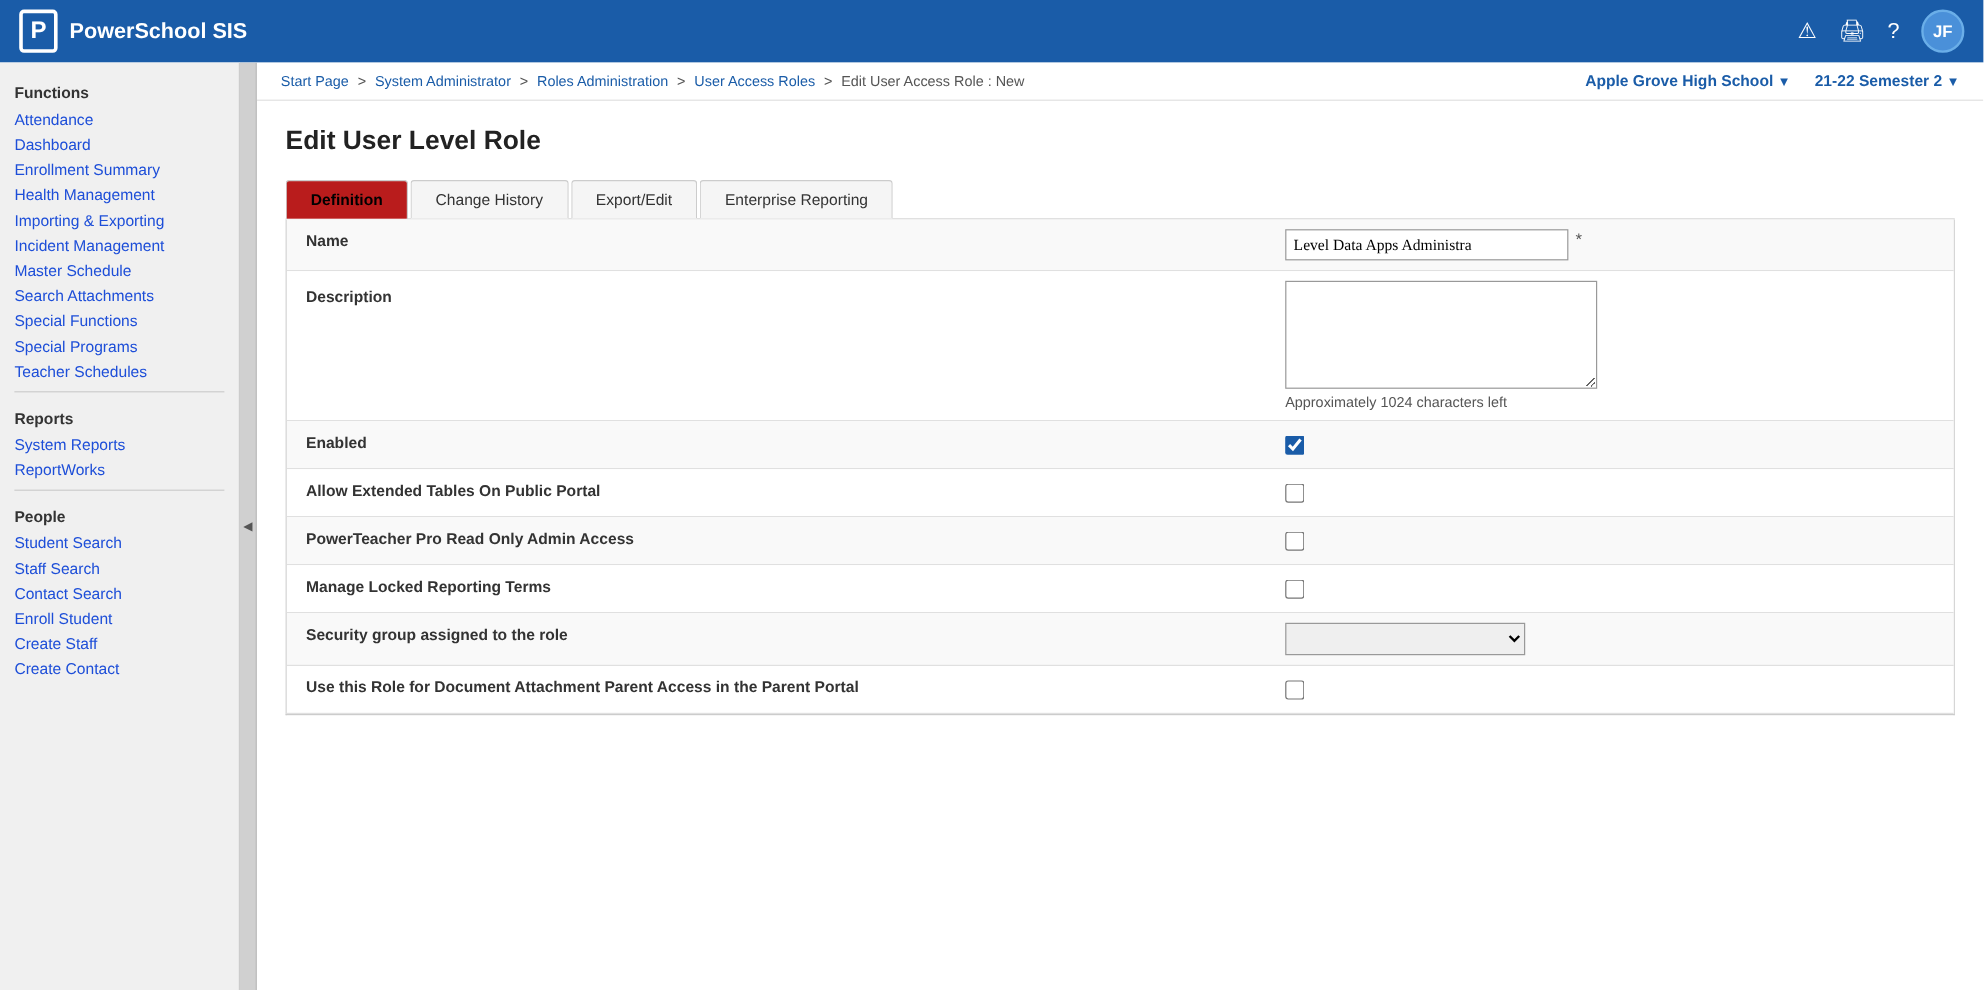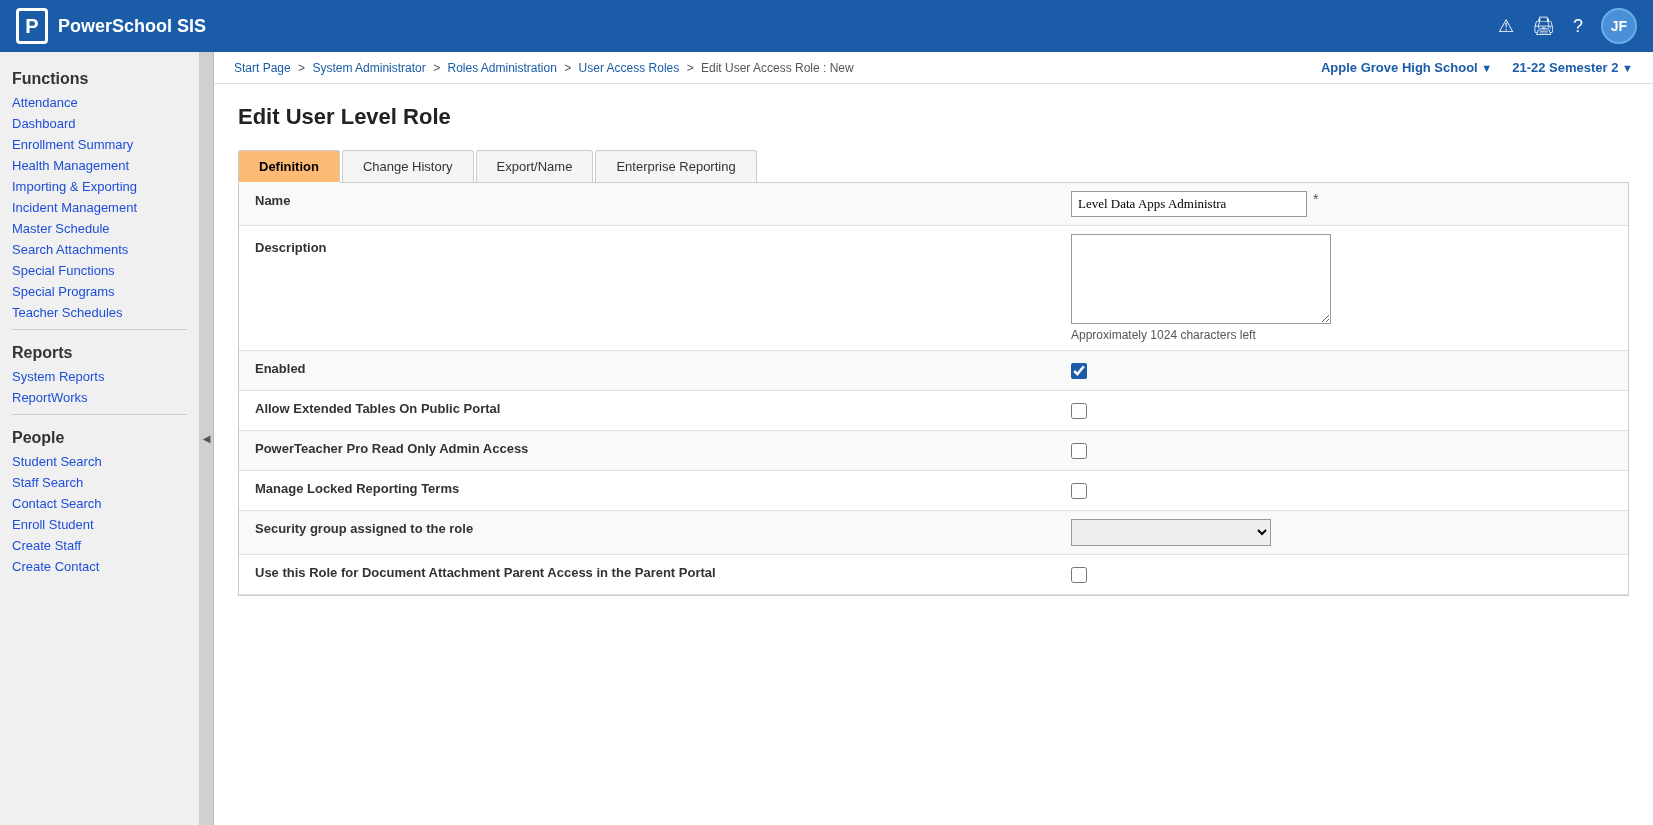--- a/index.html
+++ b/index.html
@@ -72,21 +72,21 @@
     .sidebar {
       width: 200px;
       background: #f0f0f0;
       border-right: 1px solid #ccc;
       overflow-y: auto;
       flex-shrink: 0;
       padding: 10px 0;
     }
     .sidebar-section-title {
       font-weight: bold;
-      font-size: 16px;
+      font-size: 13px;
       color: #333;
       padding: 8px 12px 4px 12px;
     }
     .sidebar-link {
       display: block;
       padding: 3px 12px;
       color: #1d4ed8;
       text-decoration: none;
       font-size: 13px;
       cursor: pointer;
@@ -177,21 +177,21 @@
       border: 1px solid #ccc;
       border-bottom: none;
       background: #f5f5f5;
       cursor: pointer;
       font-size: 13px;
       color: #333;
       margin-right: 2px;
       border-radius: 3px 3px 0 0;
     }
     .tab.active {
-      background: #fdba74;
+      background: #b91c1c;
       border-bottom: 1px solid #fff;
       margin-bottom: -1px;
       font-weight: bold;
       color: #000;
     }
 
     
     .form-area {
       border: 1px solid #ccc;
       border-top: none;
@@ -358,21 +358,21 @@
         </span>
       </div>
     </div>
 
     <div class="page-content">
       <div class="page-title">Edit User Level Role</div>
 
       <div class="tabs">
         <div class="tab active">Definition</div>
         <div class="tab">Change History</div>
-        <div class="tab">Export/Name</div>
+        <div class="tab">Export/Edit</div>
         <div class="tab">Enterprise Reporting</div>
       </div>
 
       <div class="form-area">
 
         <div class="form-row">
           <div class="form-row-label">Name</div>
           <div class="form-row-control">
             <input class="form-name-input" type="text" value="Level Data Apps Administra" style="">
             <span class="required-star">*</span>

